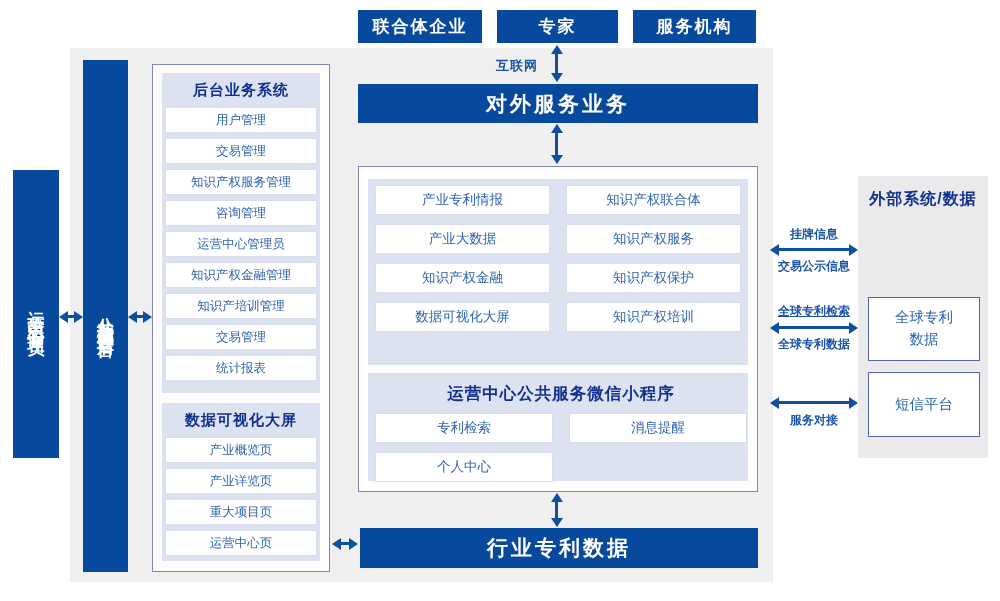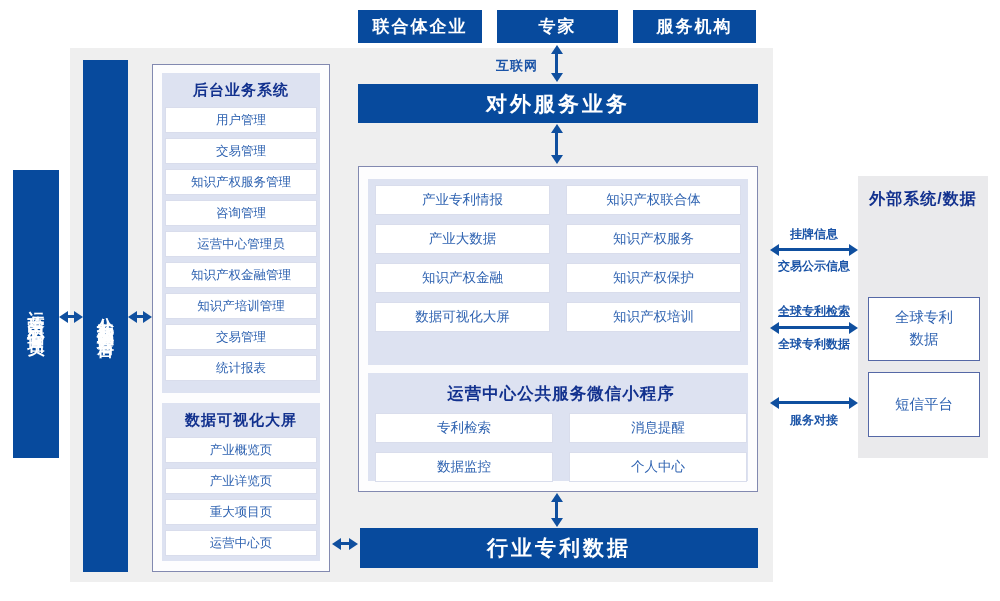--- a/index.html
+++ b/index.html
@@ -75,21 +75,20 @@
         <div class="gitem">知识产权保护</div>
         <div class="gitem">数据可视化大屏</div>
         <div class="gitem">知识产权培训</div>
       </div>
     </div>
     <div class="panel" style="top:206px;height:108px;padding:6px 1px 0 7px;">
       <div class="panel-title pt-mid">运营中心公共服务微信小程序</div>
       <div class="grid">
         <div class="gitem">专利检索</div>
         <div class="gitem">消息提醒</div>
-        <div class="gitem">数据监控</div>
         <div class="gitem">个人中心</div>
       </div>
     </div>
   </div>
 
   <div class="va" style="left:555px;top:502px;height:16px;"></div>
   <div class="bluebox bar" style="left:360px;top:528px;width:398px;height:40px;">行业专利数据</div>
   <div class="ha" style="left:341px;top:542px;width:8px;"></div>
 
   <div class="bluebox vtext" style="left:13px;top:170px;width:46px;height:288px;letter-spacing:5px;">运营中心管理员</div>

